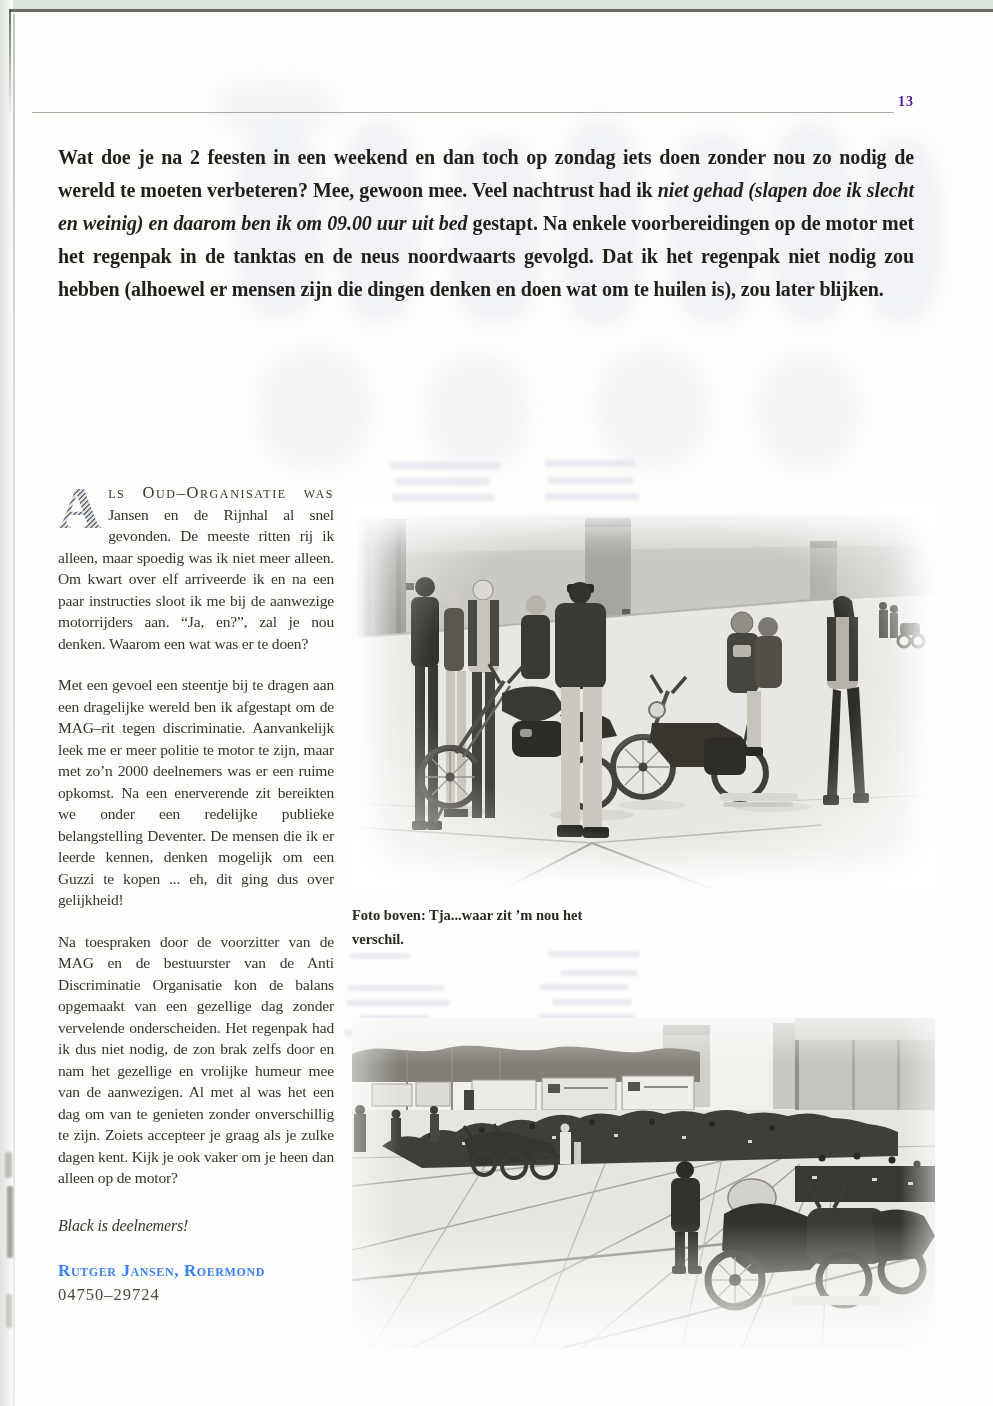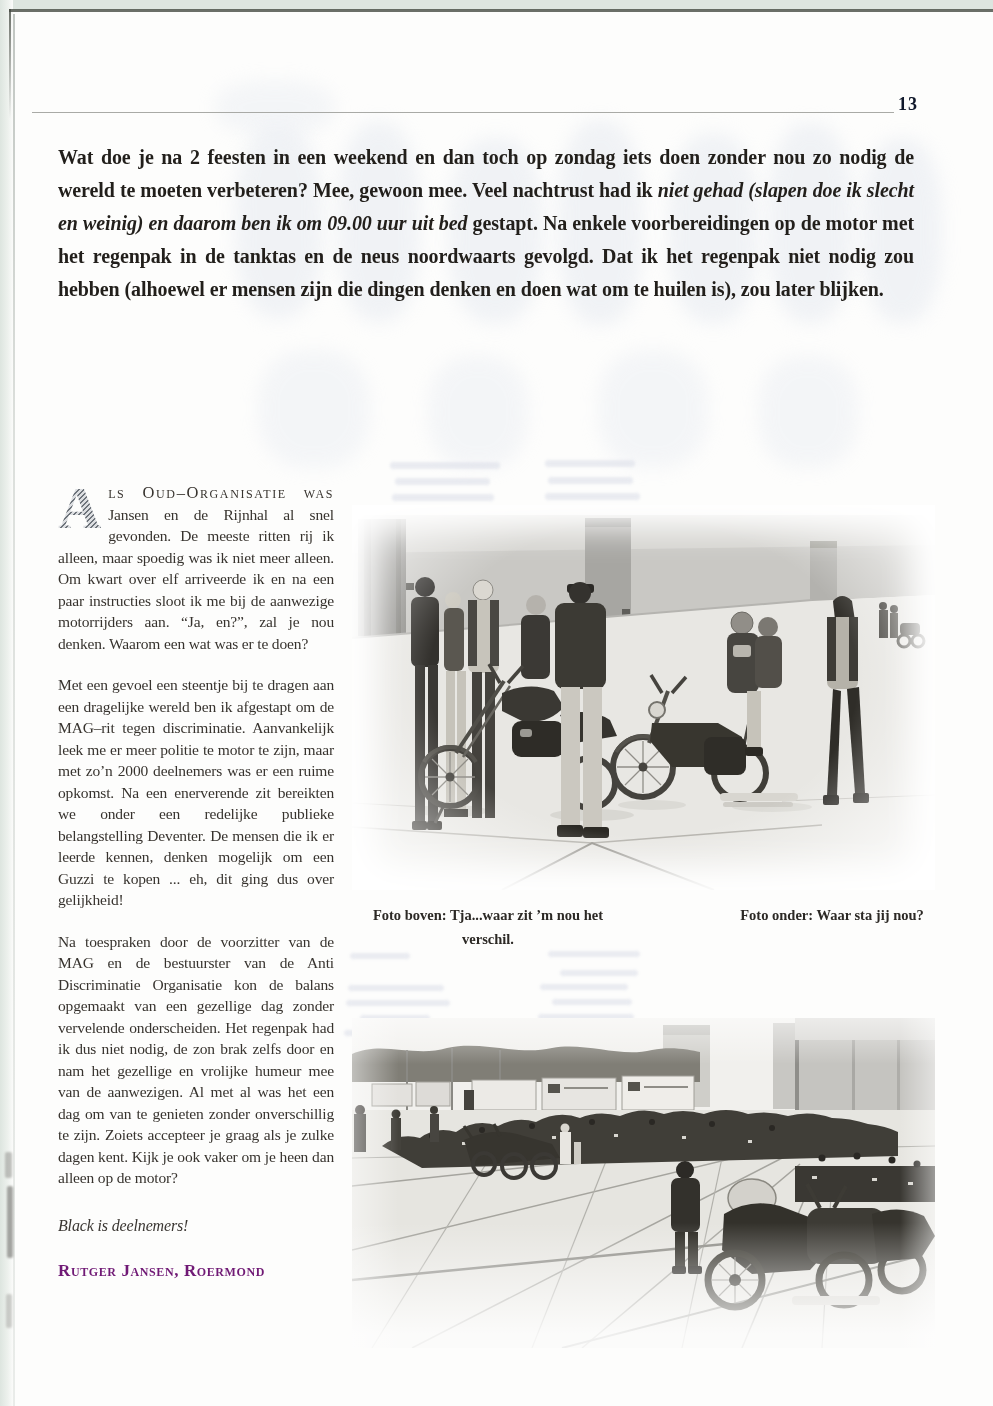--- a/index.html
+++ b/index.html
@@ -18,54 +18,54 @@
   .sm1{left:5px;top:1152px;width:7px;height:26px;background:#8a8a86;opacity:.5;filter:blur(1px);}
   .sm2{left:7px;top:1186px;width:6px;height:72px;background:#62625e;opacity:.55;filter:blur(1px);}
   .sm3{left:6px;top:1294px;width:6px;height:34px;background:#9b9b97;opacity:.45;filter:blur(1.2px);}
 
   
   .ghost{position:absolute;background:#dfe4ed;border-radius:42%;filter:blur(9px);opacity:.42;}
   .gl{position:absolute;background:#dcdfe9;filter:blur(1.6px);opacity:.6;border-radius:3px;}
 
   
   .rule{position:absolute;left:32px;top:112px;width:862px;height:1px;background:#a9aaa6;}
-  .pageno{position:absolute;left:898px;top:94px;width:40px;font-weight:bold;font-size:18px;color:#0f172a;letter-spacing:1px;}
+  .pageno{position:absolute;left:898px;top:94px;width:40px;font-weight:bold;font-size:14px;color:#4c1d95;letter-spacing:1px;}
 
   
   .intro{position:absolute;left:58px;top:141px;width:856px;font-weight:bold;font-size:20px;line-height:33px;color:#221f1b;text-align:justify;letter-spacing:-.1px;}
   .intro .it{font-style:italic;}
 
   
   .headline{position:absolute;left:56px;top:362px;width:860px;height:90px;}
   .headline span{display:inline-block;font-weight:bold;font-size:57px;letter-spacing:.5px;white-space:nowrap;color:#25221f;transform:scaleY(1.35);transform-origin:left bottom;}
 
   
   .col{position:absolute;left:58px;top:482px;width:276px;font-size:15.5px;line-height:21.5px;color:#37332e;text-align:justify;letter-spacing:-.15px;}
   .col p{margin:0 0 20px 0;}
   .dropcap{float:left;font-weight:bold;font-size:60px;line-height:46px;margin:3px 7px 0 0;
     background:repeating-linear-gradient(135deg,#6e747b 0 1.5px,#dcdee1 1.5px 3.5px);
     -webkit-background-clip:text;background-clip:text;color:transparent;}
   .sc{font-variant:small-caps;letter-spacing:1.6px;word-spacing:8px;font-size:16.5px;}
   .tagline{font-style:italic;font-size:16px;color:#3a3632;margin-top:26px !important;}
-  .author{font-variant:small-caps;font-weight:bold;font-size:17px;letter-spacing:.6px;color:#701a75;margin:24px 0 2px 0 !important;text-align:left;}
+  .author{font-variant:small-caps;font-weight:bold;font-size:17px;letter-spacing:.6px;color:#3b82f6;margin:24px 0 2px 0 !important;text-align:left;}
   .phone{font-size:16.5px;color:#4c4945;letter-spacing:1px;text-align:left;}
 
   
   .photo{position:absolute;overflow:hidden;}
   .photo-top{left:352px;top:505px;width:583px;height:385px;}
   .photo-bottom{left:352px;top:1018px;width:583px;height:330px;}
   .vig{position:absolute;inset:0;pointer-events:none;
     background:radial-gradient(ellipse at 50% 45%,rgba(255,255,255,0) 52%,rgba(255,255,255,.55) 78%,rgba(255,255,255,.95) 100%);
     box-shadow:inset 0 0 34px 22px #fff;}
   .vig2{position:absolute;inset:0;pointer-events:none;
     background:linear-gradient(180deg,rgba(255,255,255,.55) 0%,rgba(255,255,255,0) 14%,rgba(255,255,255,0) 62%,rgba(255,255,255,.85) 96%),
                linear-gradient(90deg,rgba(255,255,255,.5) 0%,rgba(255,255,255,0) 8%,rgba(255,255,255,0) 94%,rgba(255,255,255,.5) 100%);}
 
   
-  .caption{position:absolute;font-weight:bold;font-size:14.5px;line-height:24px;color:#2c2925;text-align:center;}
+  .caption{position:absolute;font-weight:bold;font-size:14.5px;line-height:24px;color:#2c2925;}
   .cap-left{left:352px;top:903px;width:272px;}
   .cap-right{left:712px;top:903px;width:240px;}
 </style>
 </head>
 <body>
 
 <div id="sheet">
 
   <div class="ghost" style="left:215px;top:80px;width:120px;height:55px;opacity:.3;"></div>
   <div class="ghost" style="left:235px;top:128px;width:88px;height:190px;"></div>
@@ -106,20 +106,21 @@
 
   <div class="intro"><span>Wat doe je na 2 feesten in een weekend en dan toch op zondag iets doen zonder nou zo nodig de wereld te moeten verbeteren? Mee, gewoon mee. Veel nachtrust had ik </span><span class="it">niet gehad (slapen doe ik slecht en weinig) en daarom ben ik om 09.00 uur uit bed</span><span> gestapt. Na enkele voorbereidingen op de motor met het regenpak in de tanktas en de neus noordwaarts gevolgd. Dat ik het regenpak niet nodig zou hebben (alhoewel er mensen zijn die dingen denken en doen wat om te huilen is), zou later blijken.</span></div>
 
 
   <div class="col">
     <p><span class="dropcap">A</span><span class="sc">ls Oud–Organisatie was </span><span>Jansen en de Rijnhal al snel gevonden. De meeste ritten rij ik alleen, maar spoedig was ik niet meer alleen. Om kwart over elf arriveerde ik en na een paar instructies sloot ik me bij de aanwezige motorrijders aan. “Ja, en?”, zal je nou denken. Waarom een wat was er te doen?</span></p>
     <p>Met een gevoel een steentje bij te dragen aan een dragelijke wereld ben ik afgestapt om de MAG–rit tegen discriminatie. Aanvankelijk leek me er meer politie te motor te zijn, maar met zo’n 2000 deelnemers was er een ruime opkomst. Na een enerverende zit bereikten we onder een redelijke publieke belangstelling Deventer. De mensen die ik er leerde kennen, denken mogelijk om een Guzzi te kopen ... eh, dit ging dus over gelijkheid!</p>
     <p>Na toespraken door de voorzitter van de MAG en de bestuurster van de Anti Discriminatie Organisatie kon de balans opgemaakt van een gezellige dag zonder vervelende onderscheiden. Het regenpak had ik dus niet nodig, de zon brak zelfs door en nam het gezellige en vrolijke humeur mee van de aanwezigen. Al met al was het een dag om van te genieten zonder onverschillig te zijn. Zoiets accepteer je graag als je zulke dagen kent. Kijk je ook vaker om je heen dan alleen op de motor?</p>
     <p class="tagline">Black is deelnemers!</p>
     <p class="author">Rutger Jansen, Roermond</p>
+    <p class="phone">04750–29724</p>
   </div>
 
   <div class="photo photo-top">
     <svg width="583" height="385" viewBox="0 0 583 385">
       <rect width="583" height="385" fill="#f2f1ee"></rect>
 
       <polygon points="0,10 583,10 583,90 460,96 0,134" fill="#c9c8c4"></polygon>
       <polygon points="0,10 583,10 583,40 0,48" fill="#d5d4d0"></polygon>
 
       <rect x="6" y="14" width="48" height="117" fill="#8b8a86"></rect>
@@ -239,21 +240,20 @@
       <rect x="497" y="112" width="9" height="64" fill="#3e3c37"></rect>
       <path d="M481 184 l-6 106 10 0 4 -104 z" fill="#2f2d28"></path>
       <path d="M495 184 l8 104 10 0 -6 -106 z" fill="#2f2d28"></path>
       <rect x="471" y="290" width="16" height="10" rx="2" fill="#23211d"></rect>
       <rect x="501" y="288" width="16" height="10" rx="2" fill="#23211d"></rect>
     </svg>
     <div class="vig"></div>
   </div>
 
   <div class="caption cap-left">Foto boven: Tja...waar zit ’m nou het verschil.</div>
-  <div class="caption cap-right">Foto onder: Waar sta jij nou?</div>
 
   <div class="photo photo-bottom">
     <svg width="583" height="330" viewBox="0 0 583 330">
       <rect width="583" height="330" fill="#f1f0ed"></rect>
 
       <rect x="311" y="7" width="47" height="82" fill="#cfcec9"></rect>
       <rect x="311" y="7" width="47" height="10" fill="#bdbcb7"></rect>
       <rect x="421" y="5" width="43" height="86" fill="#c8c7c3"></rect>
 
       <path d="M0 36 C30 22,62 40,95 30 C130 22,165 38,200 30 C235 24,268 40,300 32 C320 28,338 32,348 34 L348 64 L0 64 Z" fill="#807e76"></path>

